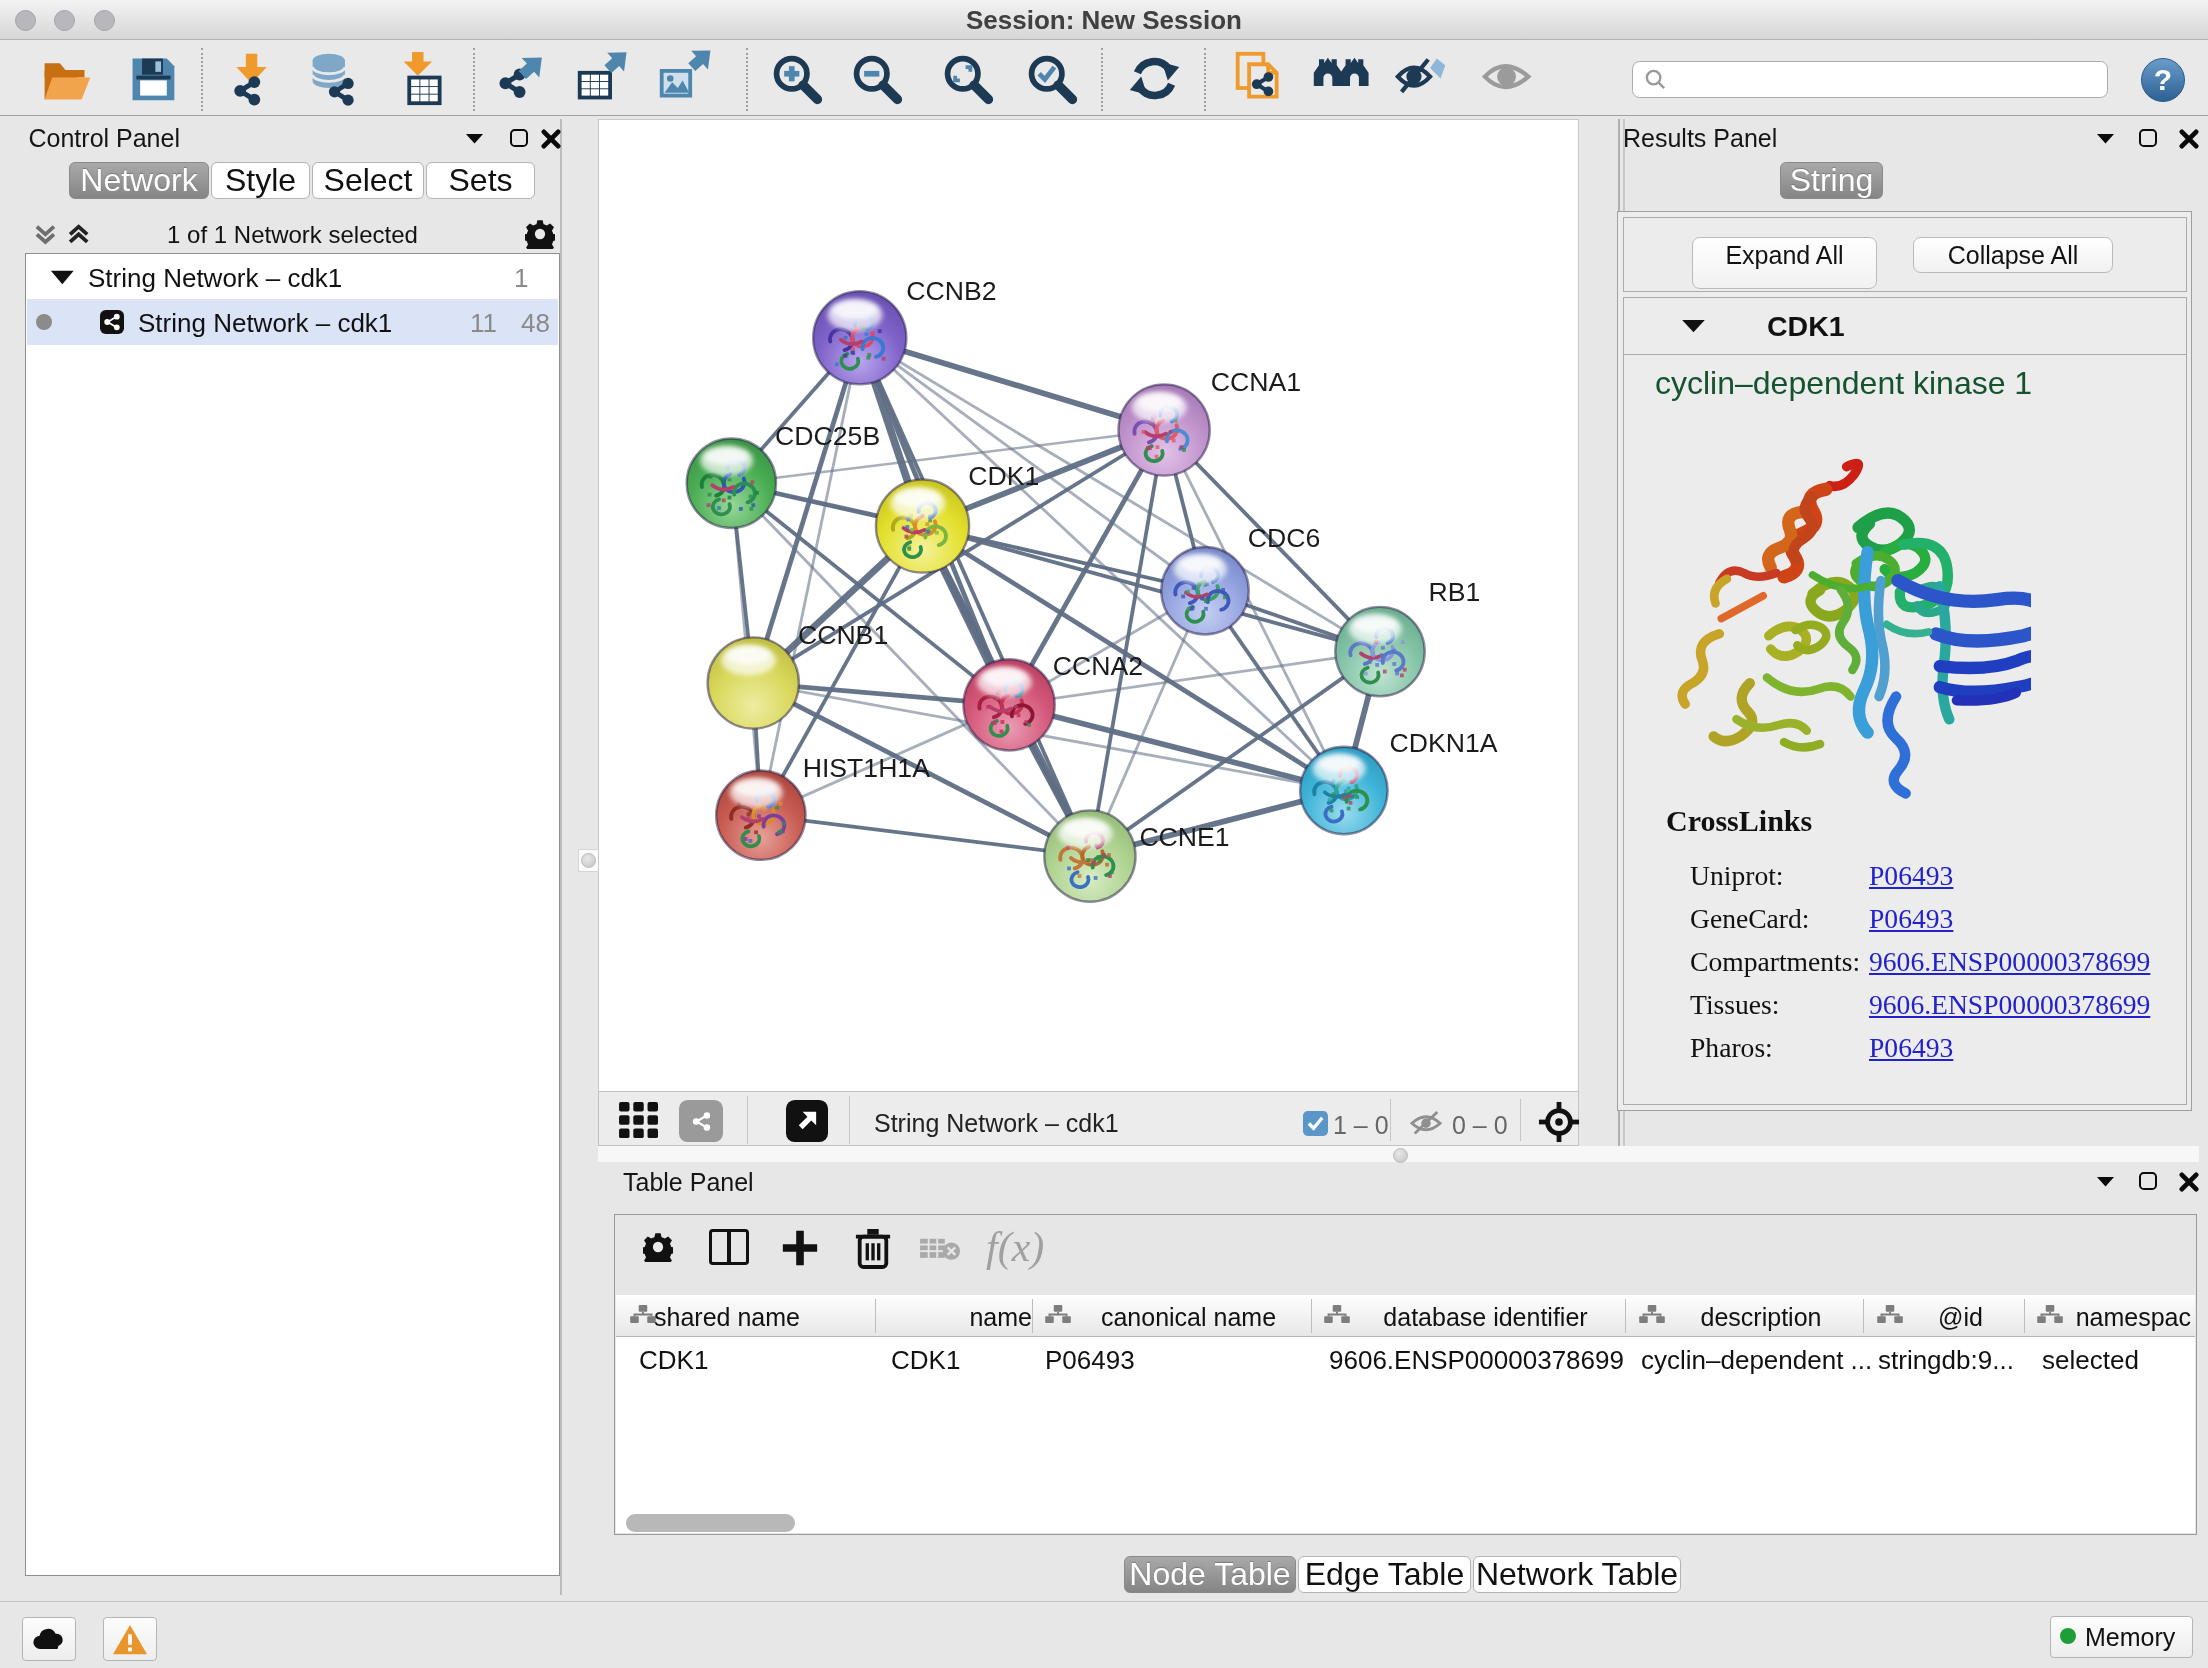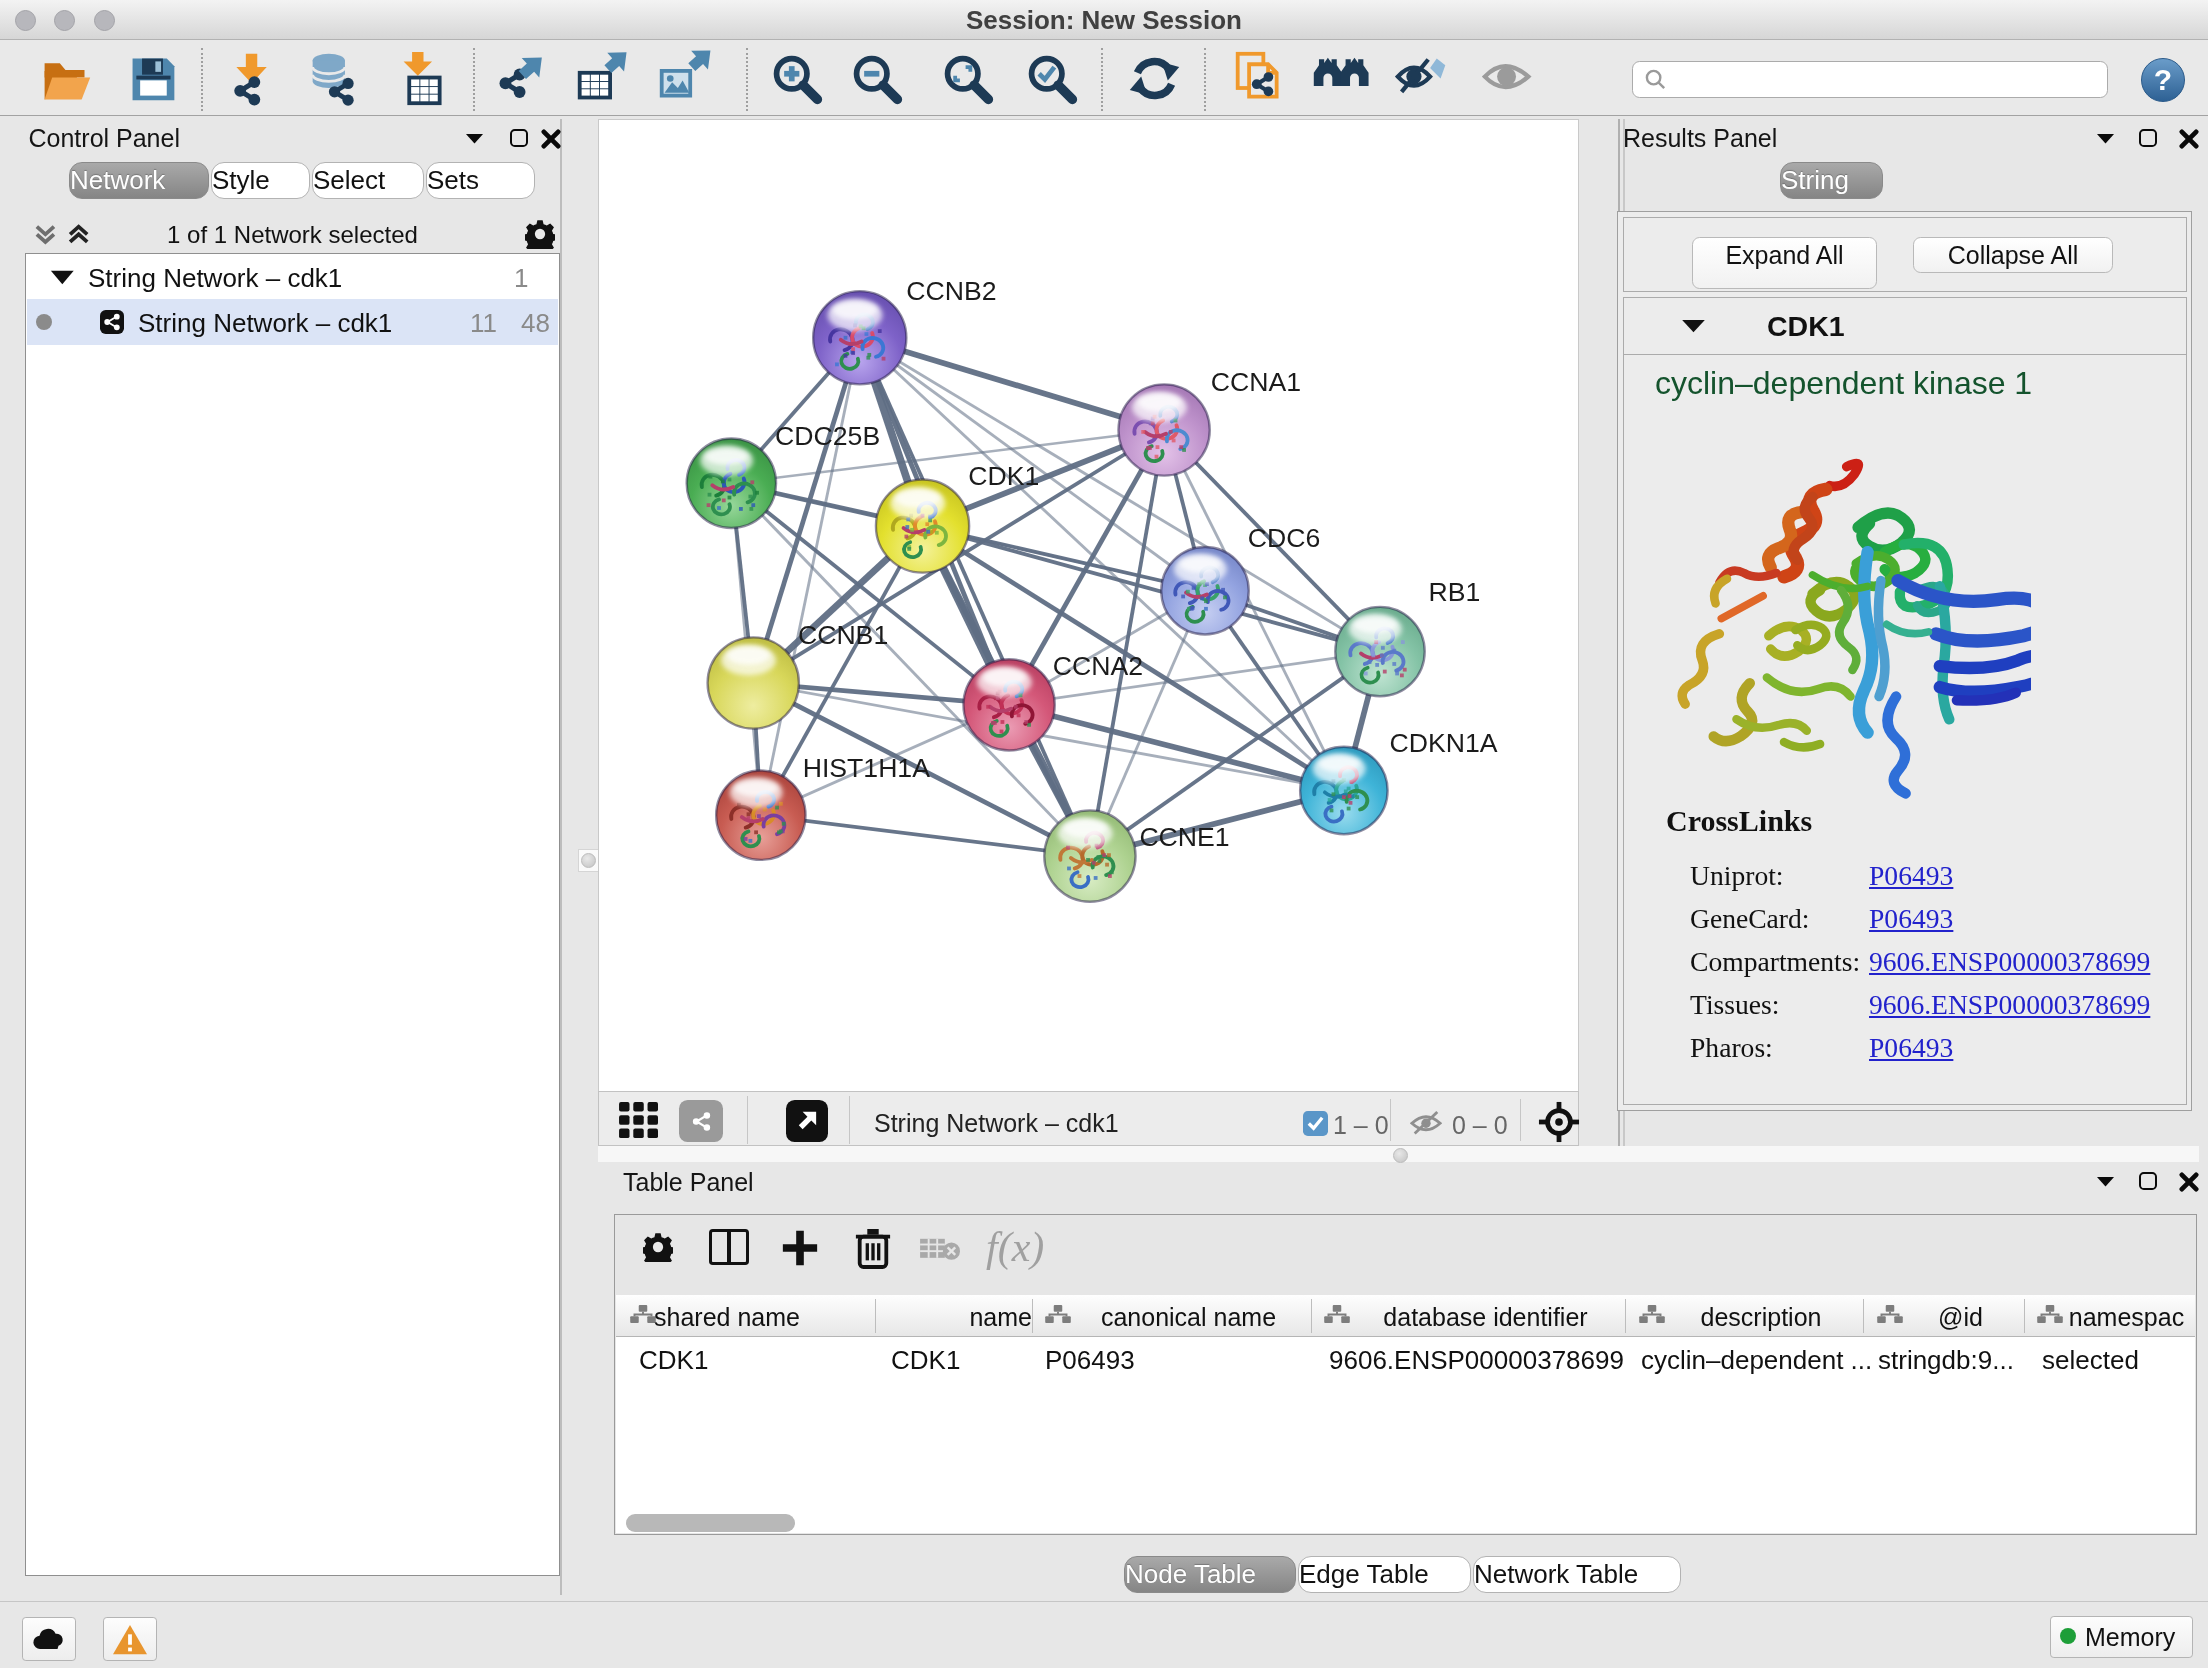--- a/index.html
+++ b/index.html
@@ -1,20 +1,20 @@
 <!DOCTYPE html>
 <html style="font-size:15px"><head><meta charset="utf-8"><style>
 *{margin:0;padding:0;box-sizing:border-box}
 html,body{width:2208px;height:1668px;overflow:hidden;background:#e7e7e7;
   font-family:"Liberation Sans",sans-serif;-webkit-font-smoothing:antialiased}
 .abs{position:absolute}
 .ptitle{font-size:25px;color:#151515}
 svg{display:block}
-.tab{position:absolute;border:1.4px solid #b3b3b3;border-radius:13px;background:#fff;
-  color:#111;font-size:26px;line-height:34px;height:37px}
+.tab{position:absolute;border:1.4px solid #b3b3b3;border-radius:6px;background:#fff;
+  color:#111;font-size:32px;text-align:center;line-height:34px;height:37px}
 .tab.sel{background:linear-gradient(#a9a9a9,#858585);color:#fff;border-color:#8a8a8a;
   text-shadow:0 -1px 1px rgba(0,0,0,0.25)}
 .btn{position:absolute;border:1.4px solid #b9b9b9;border-radius:7.6px;
   background:linear-gradient(#ffffff,#f1f1f1);color:#111;font-size:25px;text-align:center}
 .link{color:#2222cc;text-decoration:underline}
 </style></head><body>
 
 <div class="abs" style="left:0;top:0;width:2208px;height:40px;
   background:linear-gradient(#f3f3f3,#d6d6d6);border-bottom:1px solid #b2b2b2"></div>
 <div class="abs" style="left:15px;top:9.5px;width:21px;height:21px;border-radius:50%;background:#b7b7bc;border:1px solid #a3a3a8"></div>
@@ -864,21 +864,21 @@
 <svg class="abs" style="left:2037px;top:1305px" width="26" height="18" viewBox="0 0 27 19">
     <g fill="#7d7d7d">
       <rect x="9" y="0" width="9" height="7" rx="1"></rect>
       <rect x="0" y="12" width="9" height="7" rx="1"></rect>
       <rect x="18" y="12" width="9" height="7" rx="1"></rect>
     </g>
     <g stroke="#7d7d7d" stroke-width="2" fill="none">
       <path d="M13.5,7 v3 M4.5,12 v-2 h18 v2"></path>
     </g>
   </svg>
-<div class="abs" style="left:2062px;top:1303px;width:129px;text-align:center;font-size:25px;color:#111">namespac</div>
+<div class="abs" style="left:2062px;top:1303px;width:129px;text-align:right;font-size:25px;color:#111">namespac</div>
 
 <div class="abs" style="left:639px;top:1345px;font-size:26px;color:#111">CDK1</div>
 <div class="abs" style="left:891px;top:1345px;font-size:26px;color:#111">CDK1</div>
 <div class="abs" style="left:1045px;top:1345px;font-size:26px;color:#111">P06493</div>
 <div class="abs" style="left:1329px;top:1345px;font-size:26px;color:#111">9606.ENSP00000378699</div>
 <div class="abs" style="left:1641px;top:1345px;font-size:26px;color:#111">cyclin–dependent ...</div>
 <div class="abs" style="left:1878px;top:1345px;font-size:26px;color:#111">stringdb:9...</div>
 <div class="abs" style="left:2042px;top:1345px;font-size:26px;color:#111">selected</div>
 
 <div class="abs" style="left:626px;top:1514px;width:169px;height:18px;border-radius:9.5px;background:#b8b8b8"></div>

